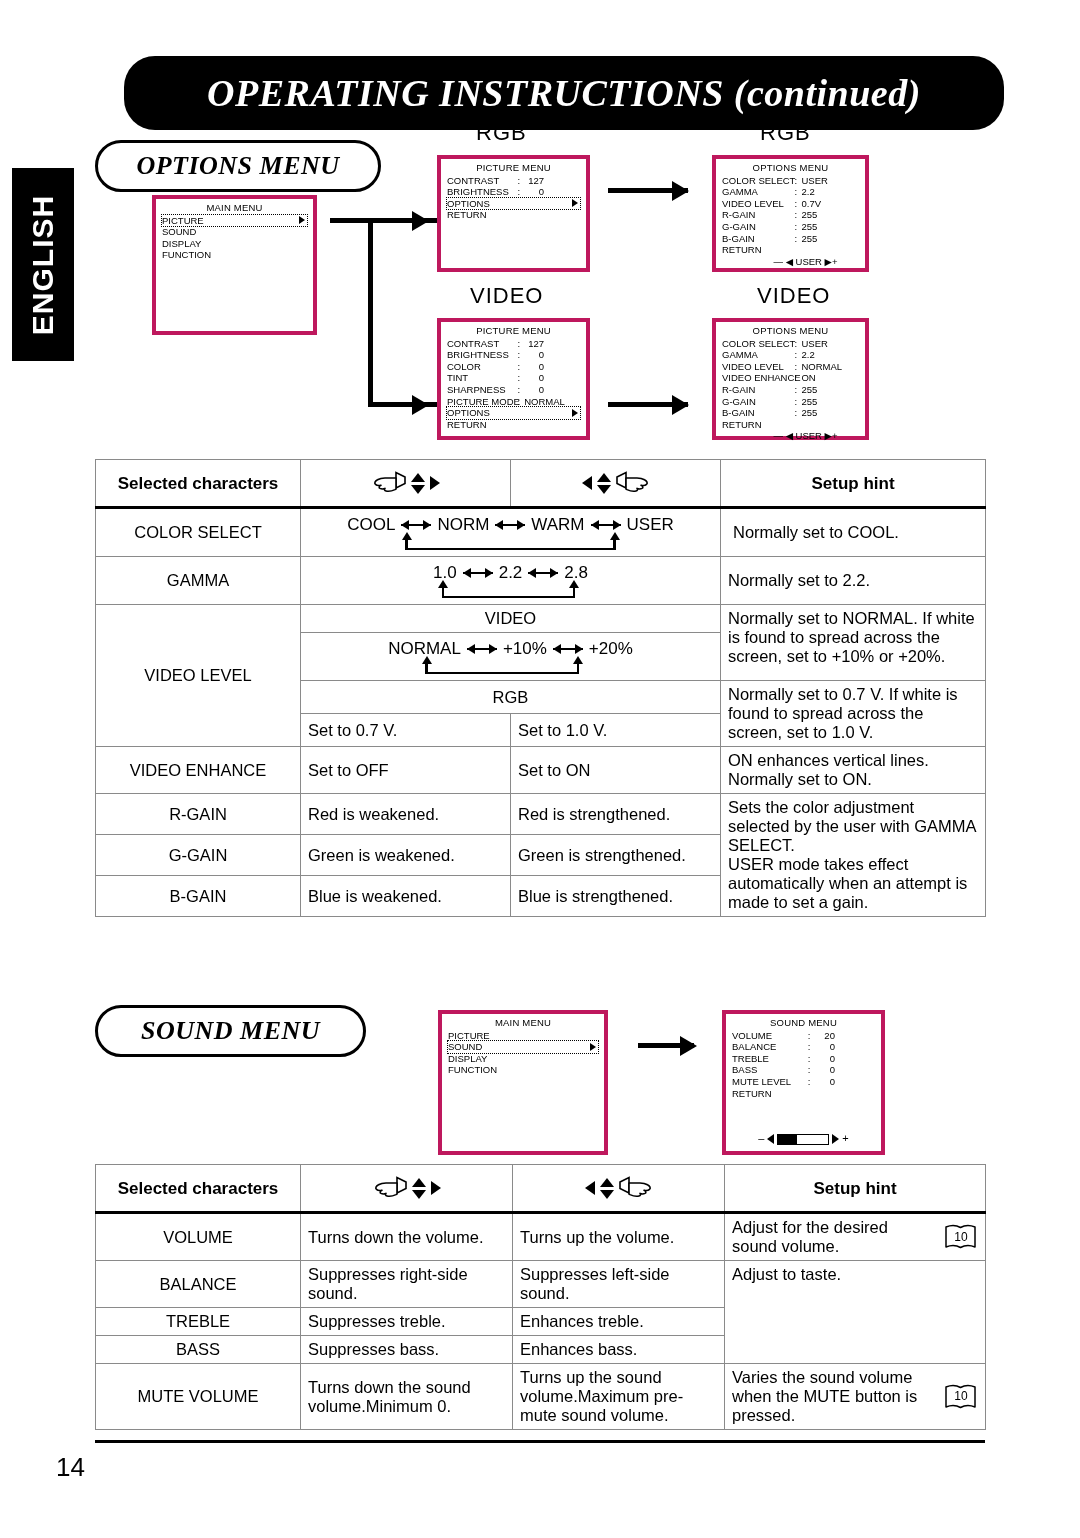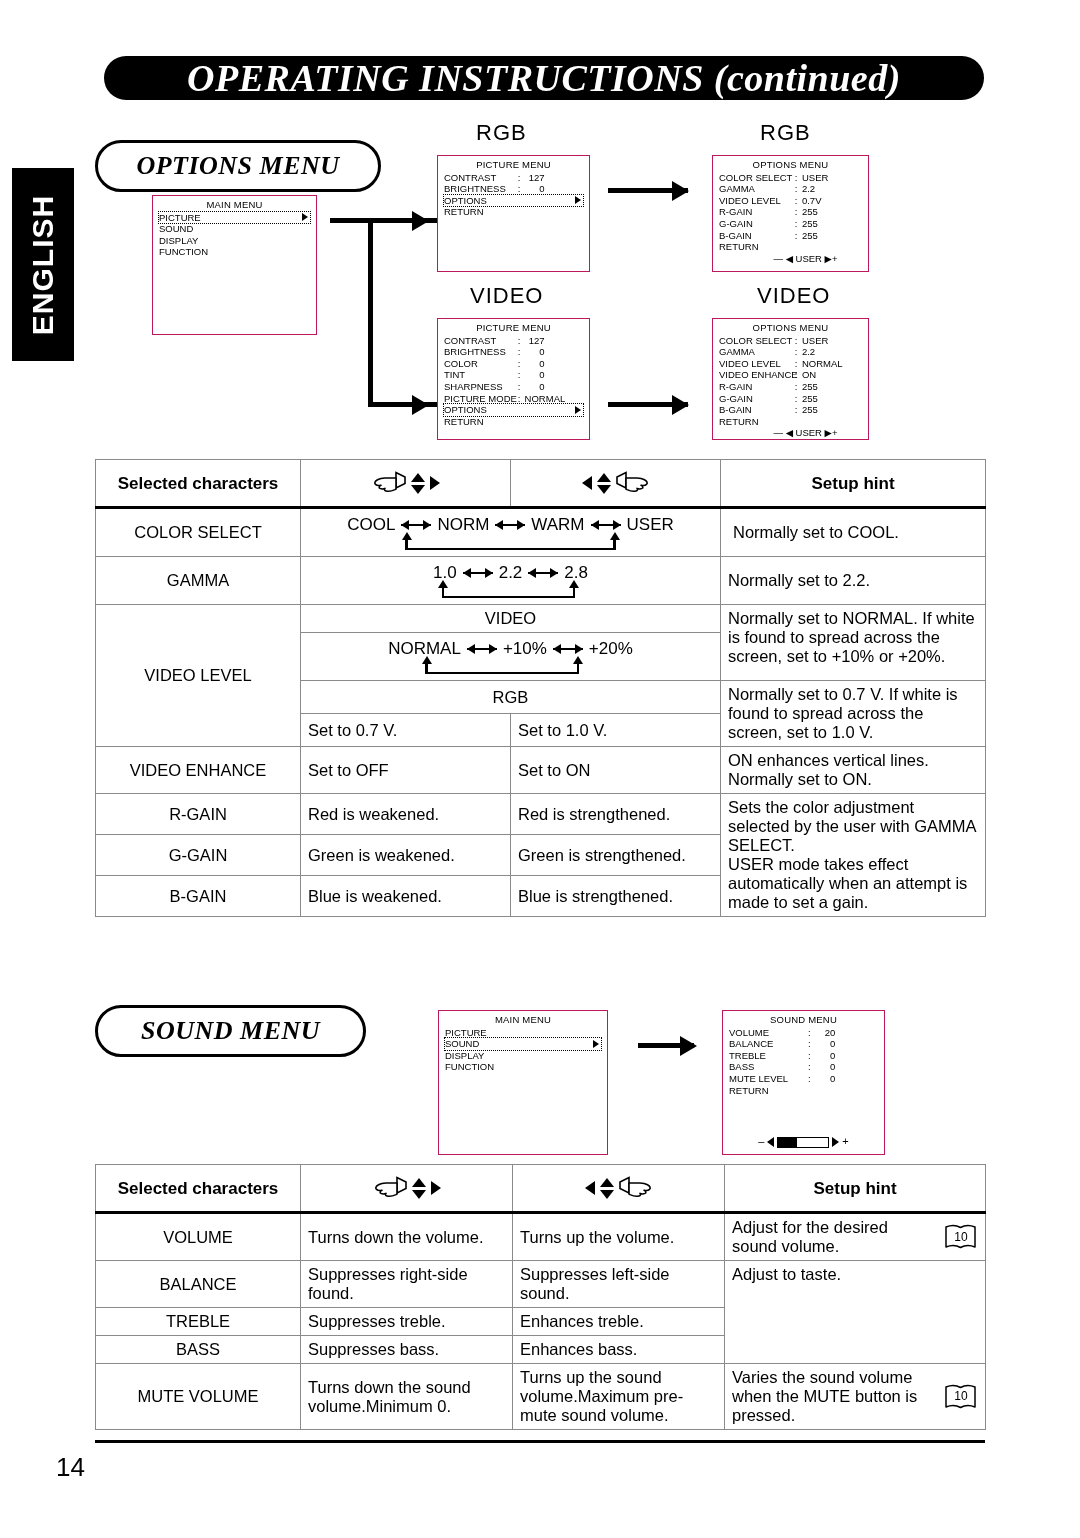--- a/index.html
+++ b/index.html
@@ -1,38 +1,38 @@
 <!DOCTYPE html>
 <html><head>
 <meta charset="utf-8">
 <style>
   html,body{margin:0;padding:0;background:#fff;}
   body{width:1080px;height:1538px;position:relative;font-family:"Liberation Sans",sans-serif;color:#000;}
 
   
-  .banner{position:absolute;left:104px;top:56px;width:880px;height:44px;background:#000;
+  .banner{position:absolute;left:124px;top:56px;width:880px;height:74px;background:#000;
           border-radius:31px;display:flex;align-items:center;justify-content:center;}
   .banner-text{color:#fff;font-family:"Liberation Serif",serif;font-style:italic;font-weight:bold;
                font-size:38px;letter-spacing:.5px;white-space:nowrap;}
 
   
   .lang-tab{position:absolute;left:12px;top:168px;width:62px;height:193px;background:#000;}
   .lang-tab span{position:absolute;left:50%;top:50%;transform:translate(-50%,-50%) rotate(-90deg);
                  color:#fff;font-weight:bold;font-size:30px;letter-spacing:1px;white-space:nowrap;}
 
   
   .pill{position:absolute;border:3px solid #000;border-radius:26px;display:flex;align-items:center;
         justify-content:center;background:#fff;}
   .pill span{font-family:"Liberation Serif",serif;font-style:italic;font-weight:bold;font-size:26px;
              letter-spacing:.5px;white-space:nowrap;}
   #pill-options{left:95px;top:140px;width:280px;height:46px;}
   #pill-sound{left:95px;top:1005px;width:265px;height:46px;}
 
   
-  .osd{position:absolute;border:1px solid #be185d;background:#fff;box-sizing:border-box;
+  .osd{position:absolute;border:4px solid #be185d;background:#fff;box-sizing:border-box;
        font-size:9.5px;line-height:11.6px;}
   .osd .osd-title{text-align:center;letter-spacing:.2px;padding-top:3px;padding-bottom:1px;}
   .osd .rows{padding:0 6px;}
   .osd .r{display:flex;position:relative;height:11.6px;}
   .osd .r .k{flex:0 0 auto;}
   .osd .r .c{position:absolute;left:53%;}
   .osd .r .v{position:absolute;left:58%;}
   .osd .r.num .v{left:58%;text-align:right;width:20px;}
   .osd .hl{position:relative;outline:1.5px dotted #000;outline-offset:0px;padding-right:2px;}
   .osd .hl .tri{position:absolute;right:2px;top:1.5px;width:0;height:0;
@@ -606,21 +606,21 @@
             <path d="M2 4 C7 2 12 2 16.5 4.5 C21 2 26 2 31 4 L31 24 C26 22 21 22 16.5 24.5 C12 22 7 22 2 24 Z" fill="#fff" stroke="#000" stroke-width="1.5" stroke-linejoin="round"></path>
           </svg>
           <span class="num">10</span>
         </span>
       </div>
     </td>
   </tr>
 
   <tr>
     <td class="lb name">BALANCE</td>
-    <td>Suppresses right-side found.</td>
+    <td>Suppresses right-side sound.</td>
     <td>Suppresses left-side sound.</td>
     <td class="rb thickb" rowspan="3" style="vertical-align:top;">Adjust to taste.</td>
   </tr>
 
   <tr>
     <td class="lb name">TREBLE</td>
     <td>Suppresses treble.</td>
     <td>Enhances treble.</td>
   </tr>
 

